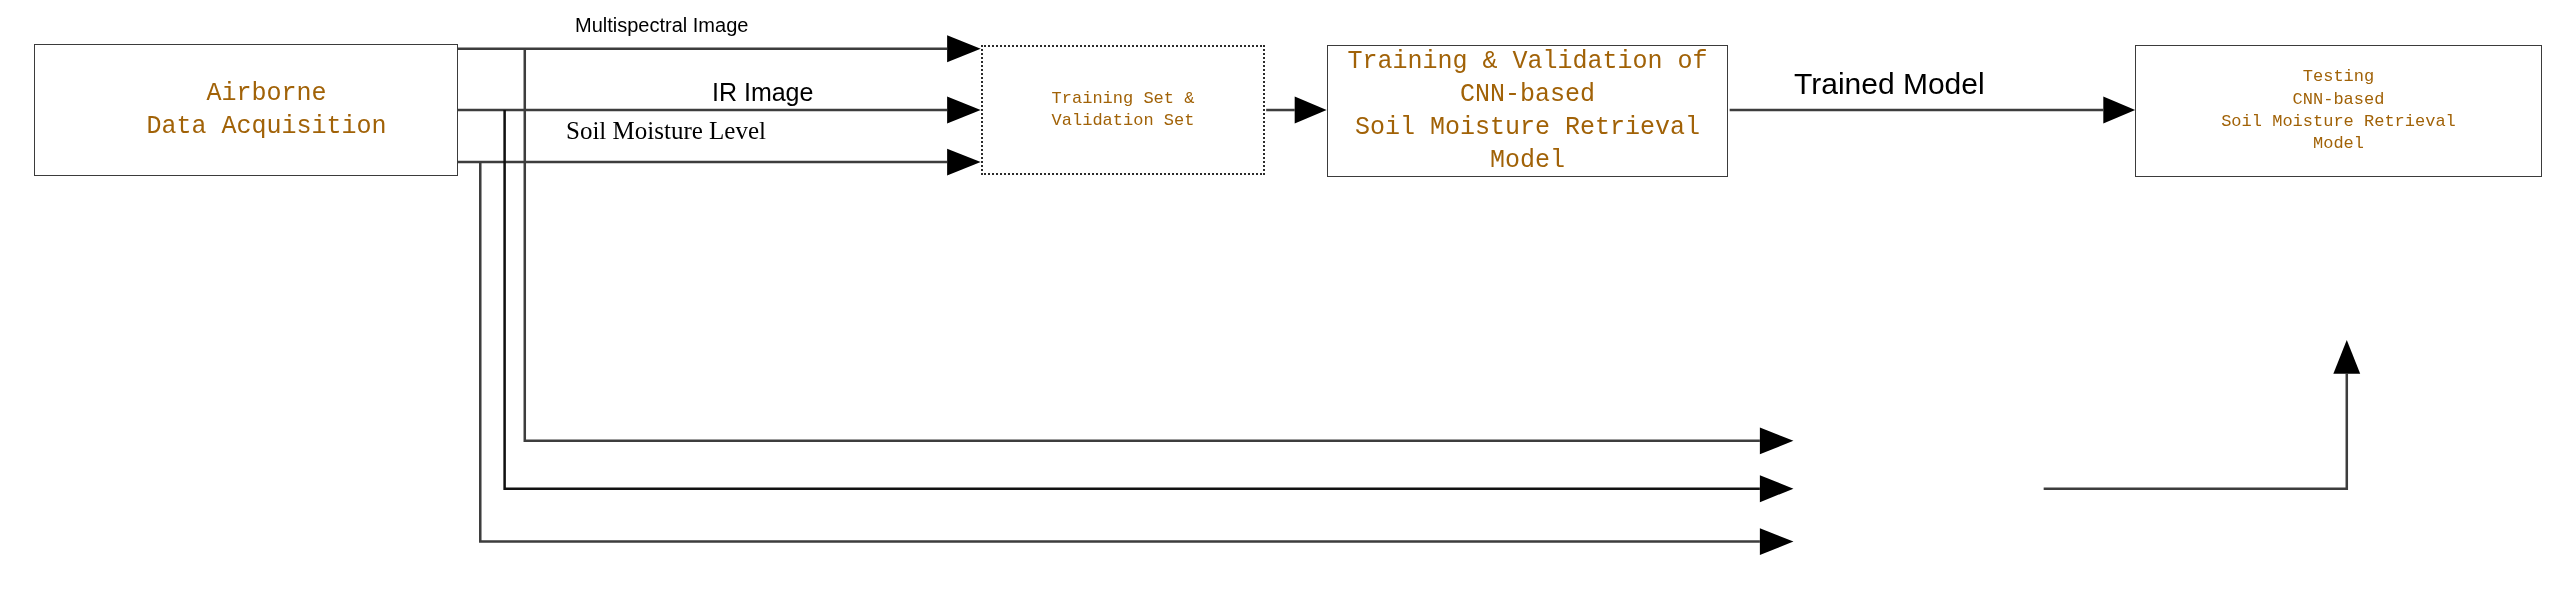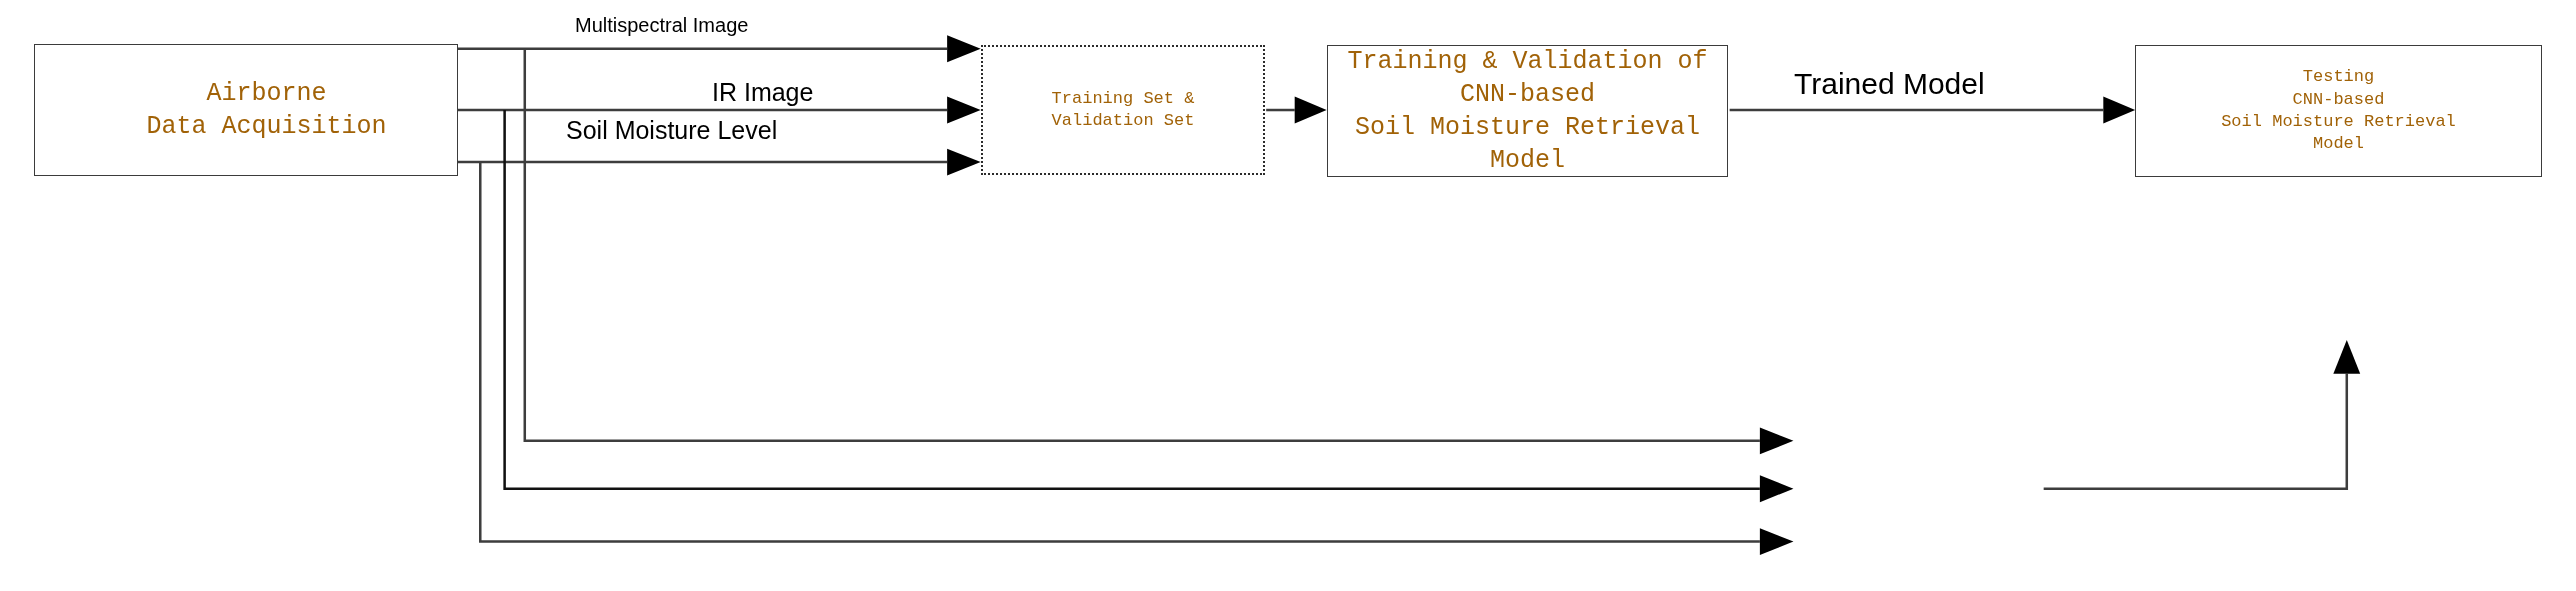--- a/index.html
+++ b/index.html
@@ -122,18 +122,18 @@
 CNN-based
 Soil Moisture Retrieval
 Model</span>
   </div>
 
 
   <div class="edge-label" style="left:575px; top:15px; font-size:20px;">Multispectral Image</div>
 
   <div class="edge-label" style="left:712px; top:67px; font-size:25px;margin-top:13px;">IR Image</div>
 
-  <div class="edge-label" style="left:566px; top:118px; font-size:25px;">Soil Moisture Level</div>
+  <div class="edge-label" style="left:566px; top:118px; font-size:25px;font-family:Liberation Serif, serif;">Soil Moisture Level</div>
 
   <div class="edge-label" style="left:1794px; top:69px; font-size:30px;">Trained Model</div>
 
 </div>
 
 
 </body></html>

